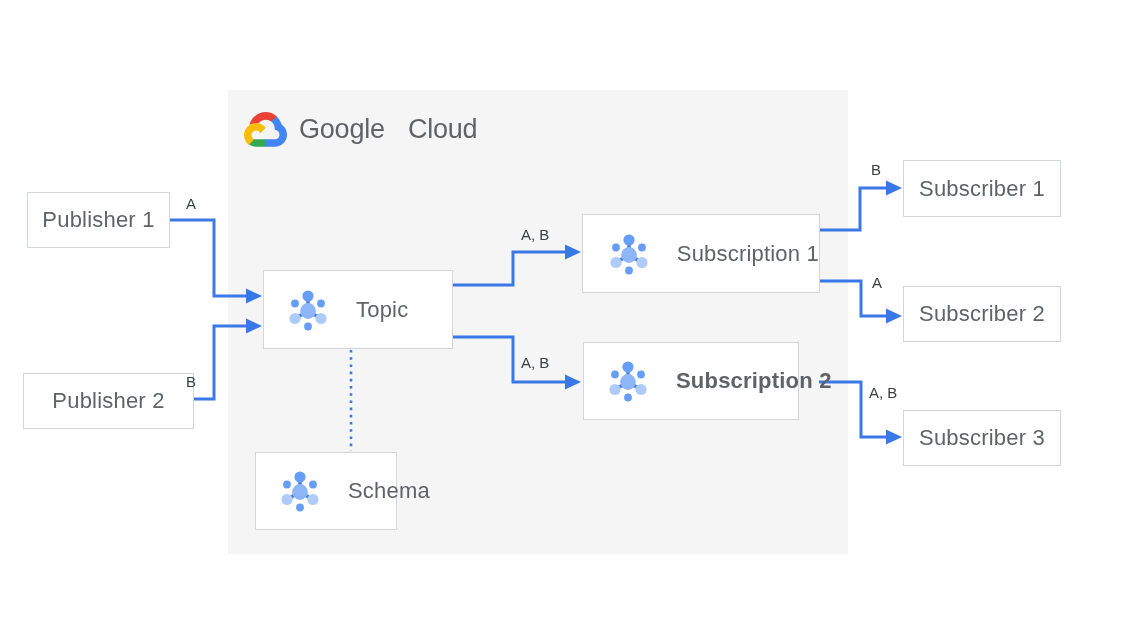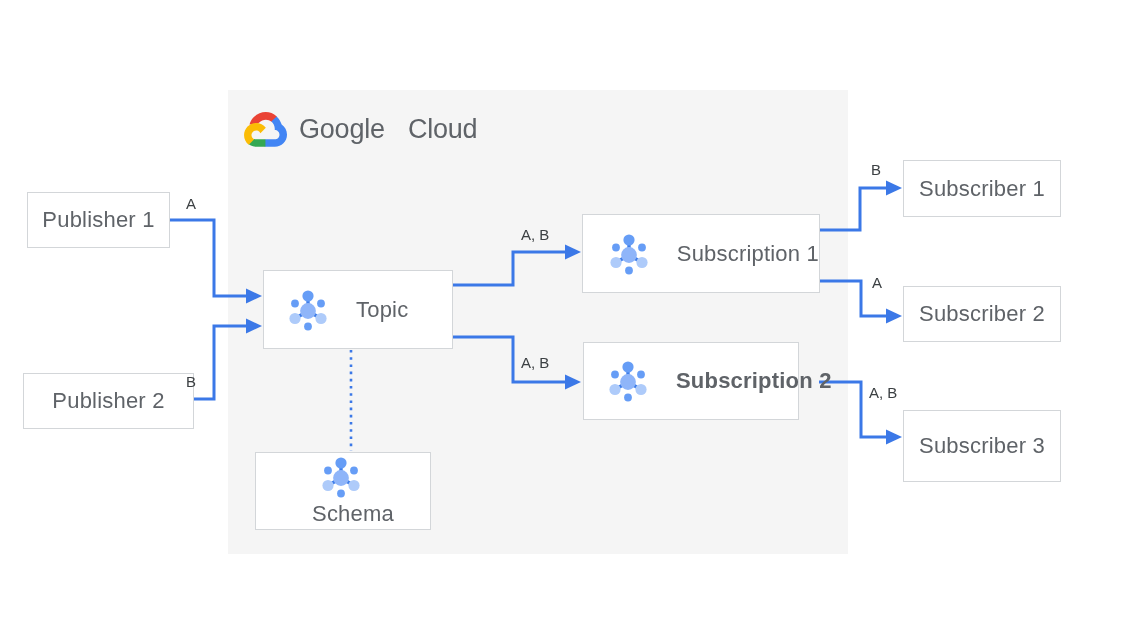--- a/index.html
+++ b/index.html
@@ -103,21 +103,21 @@
     <span class="node-label">Publisher 2</span>
   </div>
 
   <div class="box icon-box" style="left:263px;top:270px;width:190px;height:79px;">
     <svg class="ps-icon">
         <use href="#pubsub"></use>
       </svg>
     <span class="node-label">Topic</span>
   </div>
 
-  <div class="box icon-box" style="left:255px;top:452px;width:176px;height:78px;flex-direction:column;">
+  <div class="box icon-box" style="left:255px;top:452px;width:142px;height:78px;">
     <svg class="ps-icon">
         <use href="#pubsub"></use>
       </svg>
     <span class="node-label">Schema</span>
   </div>
 
   <div class="box icon-box" style="left:582px;top:214px;width:238px;height:79px;justify-content:flex-end;">
     <svg class="ps-icon">
         <use href="#pubsub"></use>
       </svg>
@@ -132,21 +132,21 @@
   </div>
 
   <div class="box" style="left:903px;top:160px;width:158px;height:57px;">
     <span class="node-label">Subscriber 1</span>
   </div>
 
   <div class="box" style="left:903px;top:286px;width:158px;height:56px;">
     <span class="node-label">Subscriber 2</span>
   </div>
 
-  <div class="box" style="left:903px;top:410px;width:158px;height:72px;">
+  <div class="box" style="left:903px;top:410px;width:158px;height:56px;">
     <span class="node-label">Subscriber 3</span>
   </div>
 
   <div class="edge-label" style="left:186px;top:194px;">A</div>
   <div class="edge-label" style="left:186px;top:372px;">B</div>
   <div class="edge-label" style="left:521px;top:225px;">A, B</div>
   <div class="edge-label" style="left:521px;top:353px;">A, B</div>
   <div class="edge-label" style="left:871px;top:160px;">B</div>
   <div class="edge-label" style="left:872px;top:273px;">A</div>
   <div class="edge-label" style="left:869px;top:383px;">A, B</div>

